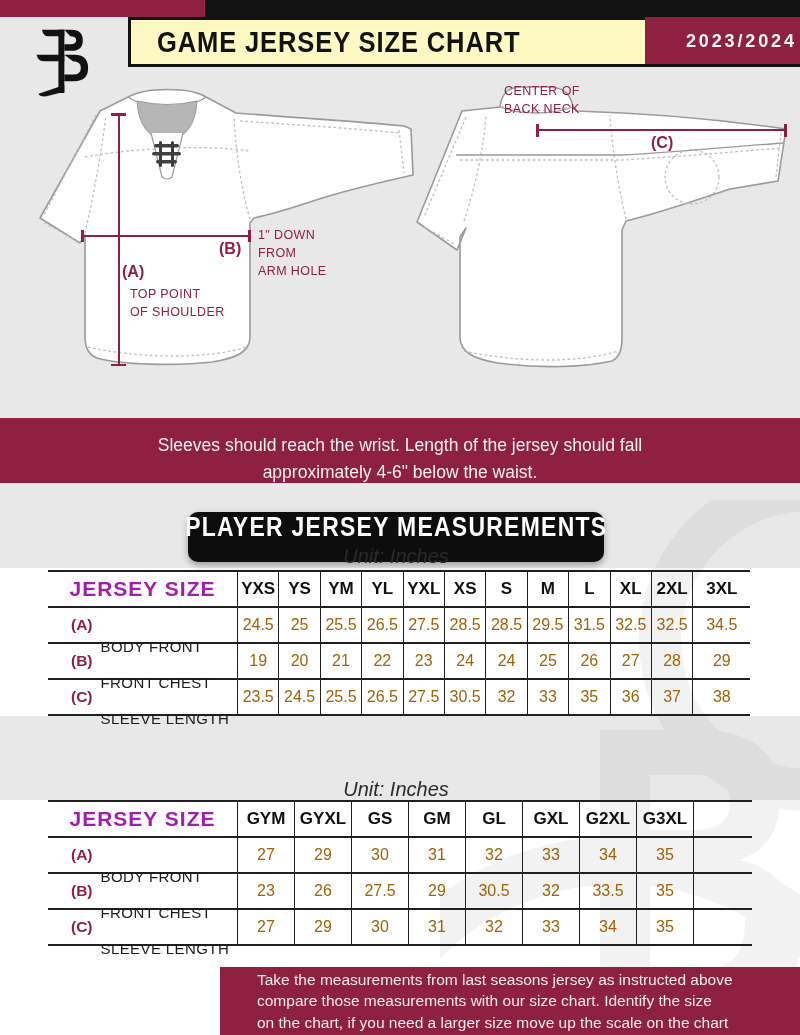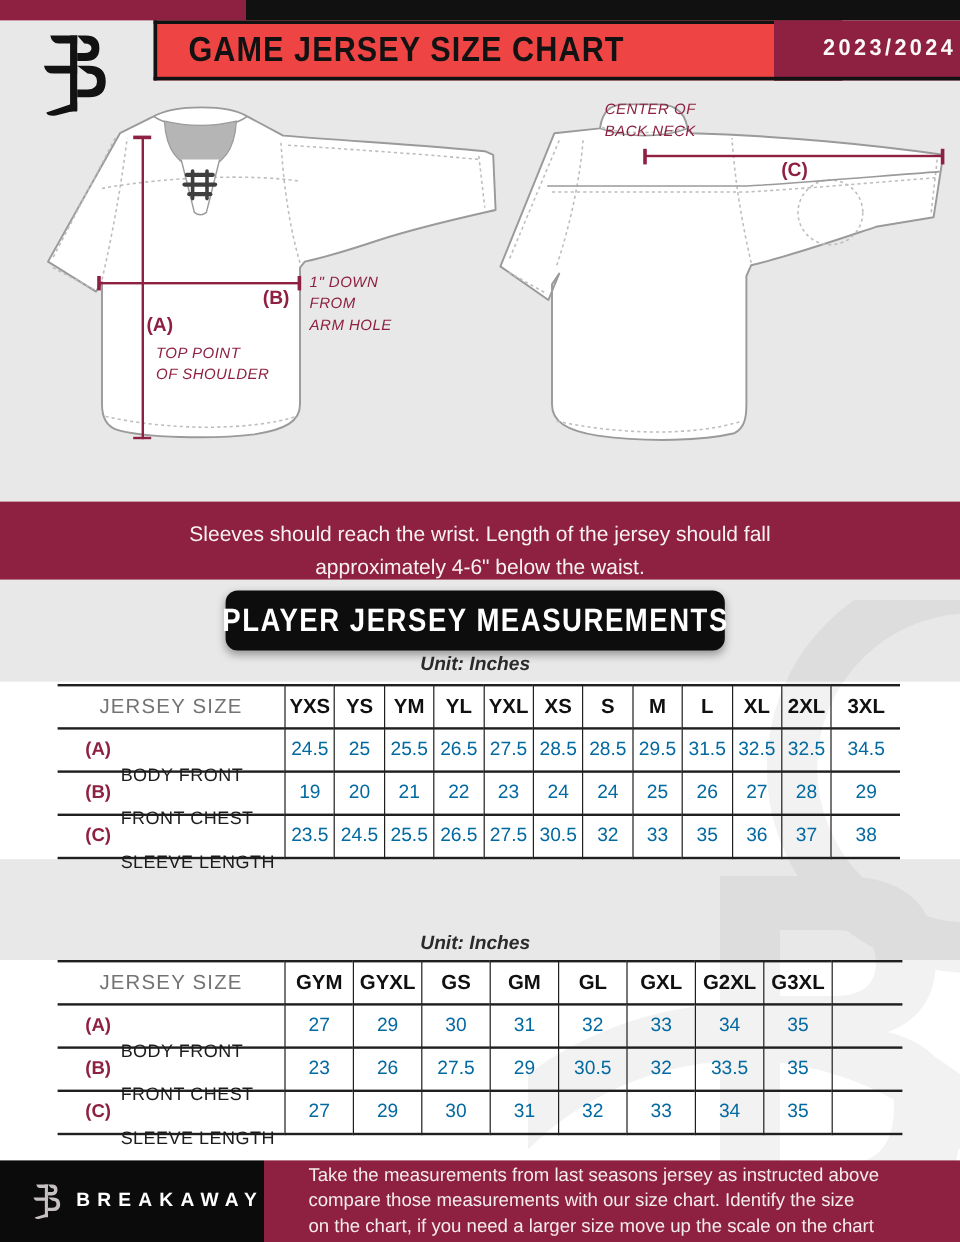--- a/index.html
+++ b/index.html
@@ -5,55 +5,55 @@
   html,body{margin:0;padding:0;background:#cfcfcf;}
   .page{position:relative;width:800px;height:1035px;background:#ffffff;overflow:hidden;
         font-family:"Liberation Sans", sans-serif;}
   .abs{position:absolute;}
   
   .strip-maroon{left:0;top:0;width:205px;height:17px;background:var(--maroon);}
   .strip-black{left:205px;top:0;width:595px;height:17px;background:#111;}
   .bg-gray-top{left:0;top:17px;width:800px;height:401px;background:#e8e8e8;}
   .bg-gray-mid1{left:0;top:483px;width:800px;height:85px;background:#e8e8e8;}
   .bg-gray-mid2{left:0;top:716px;width:800px;height:84px;background:#e8e8e8;}
-  .title-box{left:128px;top:17px;width:574px;height:50px;background:#ef4444;
+  .title-box{left:128px;top:17px;width:574px;height:50px;background:#fef9c3;
              border:3px solid #121212;border-right:0;box-sizing:border-box;
              display:flex;align-items:center;padding-left:26px;}
   .title-box .cond{display:inline-block;transform:scaleX(.88);transform-origin:0 50%;
              font-size:29px;font-weight:800;letter-spacing:1px;color:#121212;white-space:nowrap;}
   .season-box{left:645px;top:17px;width:155px;height:50px;background:var(--maroon);
              border-bottom:3px solid #121212;box-sizing:border-box;
              display:flex;align-items:center;justify-content:flex-end;}
   .season-box .cond{display:inline-block;transform:scaleX(.95);font-size:19px;font-weight:700;
              letter-spacing:3px;color:#fdf8f9;white-space:nowrap;}
   
   .mline{background:var(--maroon);}
-  .note{color:var(--maroon);font-style:italic;font-size:12.5px;font-weight:500;
+  .note{color:var(--maroon);font-size:12.5px;font-weight:500;
         letter-spacing:.4px;line-height:1.45;white-space:pre-line;}
   .mlabel{color:var(--maroon);font-weight:800;font-size:16px;}
   
   .banner{left:0;top:418px;width:800px;height:65px;background:var(--maroon);
           display:flex;align-items:center;justify-content:center;}
   .banner div{color:#f8f1f3;font-size:17.5px;line-height:1.5;text-align:center;white-space:pre-line;margin-top:16px;}
   
   .pill{left:188px;width:416px;height:50px;background:#0d0d0d;border-radius:10px;
-        display:flex;align-items:center;justify-content:center;box-shadow:0 3px 7px rgba(0,0,0,.35);}
+        display:flex;align-items:flex-start;justify-content:center;box-shadow:0 3px 7px rgba(0,0,0,.35);margin-top:20px;}
   .pill .cond{display:inline-block;transform:scaleX(.85);font-size:27px;font-weight:800;
         letter-spacing:1.5px;color:#fff;white-space:nowrap;}
-  .unit{left:188px;width:416px;text-align:center;font-style:italic;font-weight:700;
-        font-size:16px;color:#2b2b2b;}
+  .unit{left:188px;width:416px;text-align:center;font-style:italic;font-weight:400;
+        font-size:20px;color:#2b2b2b;}
   
   .sizetable{display:grid;}
   .cell{display:flex;align-items:center;justify-content:center;
         border-bottom:2.5px solid #1f1f1f;box-sizing:border-box;}
   .cell.top{border-top:2.5px solid #1f1f1f;}
   .cell.colhead,.cell.val,.cell.trail{border-left:1.6px solid #1f1f1f;}
-  .cell.corner{font-size:17px;letter-spacing:1px;color:#737373;font-weight:400;}
+  .cell.corner{font-size:21px;letter-spacing:1px;color:#a21caf;font-weight:700;}
   .cell.colhead{font-weight:700;font-size:17px;color:#101010;}
-  .cell.val{font-size:16px;color:#0369a1;}
+  .cell.val{font-size:16px;color:#a16207;}
   .cell.rowlabel{justify-content:flex-start;padding-left:23px;}
   .cell.rowlabel .key{color:var(--maroon);font-weight:800;font-size:15.5px;margin-right:8px;}
   .cell.rowlabel .lbl{font-size:15px;color:#1c1c1c;font-weight:400;letter-spacing:.4px;margin-top:42px;}
   
   .footer-black{left:0;top:967px;width:220px;height:68px;background:#0b0b0b;
         display:flex;align-items:center;}
   .footer-maroon{left:220px;top:967px;width:608px;height:68px;background:var(--maroon);
         display:flex;align-items:center;padding-left:24px;}
   .footer-note{color:#f4ebee;font-size:15.5px;line-height:1.38;white-space:pre-line;padding-left:13px;}
   .brand-text{color:#fff;font-weight:700;font-size:16px;letter-spacing:6px;margin-left:9px;white-space:nowrap;}
@@ -289,32 +289,19 @@
       <div class="cell val">29</div>
       <div class="cell val">30</div>
       <div class="cell val">31</div>
       <div class="cell val">32</div>
       <div class="cell val">33</div>
       <div class="cell val">34</div>
       <div class="cell val">35</div>
       <div class="cell trail"></div>
     </div>
 
-  <div class="abs footer-black">
-    <svg style="width:30px;height:36px;margin-left:26px;" viewBox="0 0 100 104">
-      <g fill="#c7c0c3">
-        <path d="M40,3 L49,3 L49,99 L40,99 Z"></path>
-        <path d="M15,3 L49,3 L49,13 L25,13 Q17,13 15,3 Z"></path>
-        <path d="M49,3 L60,3 Q77,3 77,19 Q77,35 60,35 L49,35 L49,25 L58,25 Q67,25 67,19 Q67,13 58,13 Z"></path>
-        <path d="M7,41 L49,41 L49,51 L19,51 Q9,51 7,41 Z"></path>
-        <path d="M49,41 L64,41 Q85,41 85,61 Q85,81 64,81 L49,81 L49,71 L62,71 Q74,71 74,61 Q74,51 62,51 Z"></path>
-        <path d="M10,100 L49,87 L49,97 L22,104 Q11,105 10,100 Z"></path>
-      </g>
-    </svg>
-    <span class="brand-text">BREAKAWAY</span>
-  </div>
   <div class="abs footer-maroon">
     <div class="footer-note">Take the measurements from last seasons jersey as instructed above
 compare those measurements  with our size chart. Identify the size
 on the chart, if you need a larger size move up the scale on the chart</div>
   </div>
 
 </div>
 
 </body></html>

